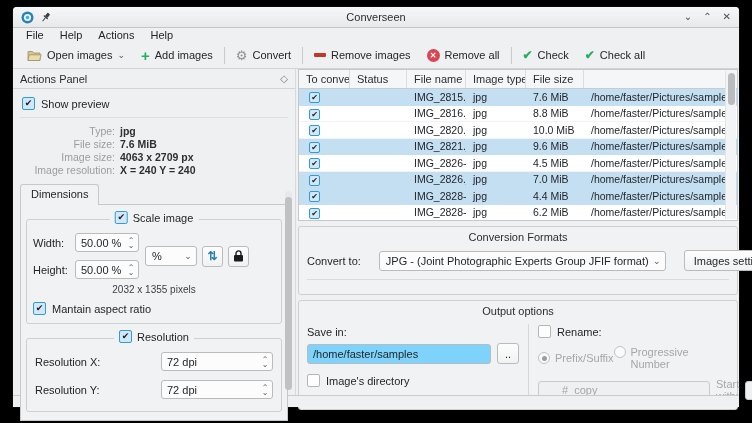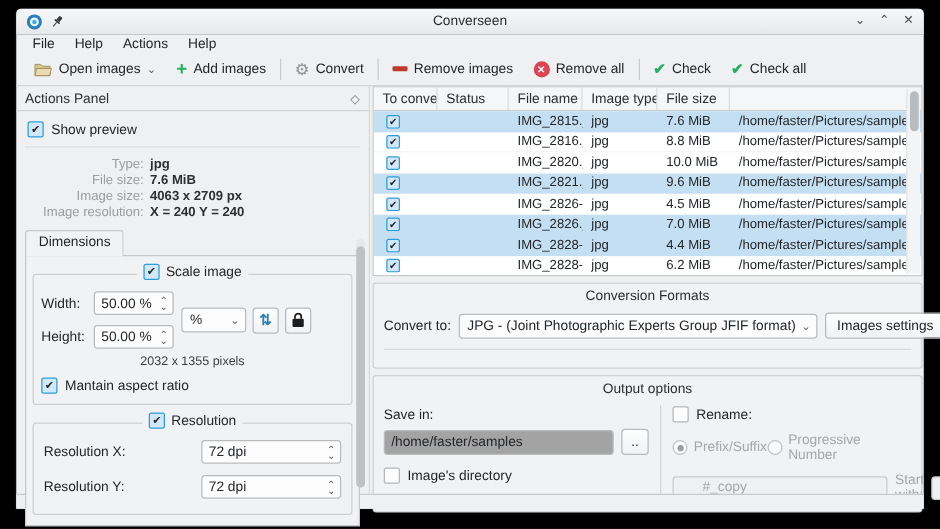--- a/index.html
+++ b/index.html
@@ -83,53 +83,53 @@
   .tr.sel { background:#c5dff2; border-bottom:1px solid #c5dff2; }
   .td { font-size:10.5px; padding-left:7px; overflow:hidden; white-space:nowrap; }
   .c0 { width:51px; flex:0 0 auto; } .c1 { width:57px; flex:0 0 auto; } .c2 { width:59px; flex:0 0 auto; }
   .c3 { width:60px; flex:0 0 auto; } .c4 { width:58px; flex:0 0 auto; } .c5 { flex:1; min-width:0; }
   .tvscroll { position:absolute; right:1px; top:1px; bottom:1px; width:11px; background:#f3f4f5; border-left:1px solid #e2e3e5; }
   .tvscroll .thumb { position:absolute; top:2px; left:2px; width:7px; height:32px; background:#b9bcbe; border-radius:4px; }
 
   
   .rgroup { border:1px solid #cdcfd1; border-radius:3px; background:#f1f2f3; margin-top:5px; padding:3px 6px 7px; }
   .rgroup-title { text-align:center; font-size:11px; color:#2b2e30; margin:1px 0 7px; }
-  .convert-row { display:flex; align-items:center; gap:6px; padding:0 2px; }
+  .convert-row { display:flex; align-items:center; gap:18px; padding:0 2px; }
   .convert-label { font-size:11px; flex:0 0 auto; }
   .rg-sep { border-top:1px solid #dadbdd; margin:8px 2px 7px; }
   .replace-row { display:flex; align-items:center; justify-content:flex-end; gap:8px; padding:0 2px; font-size:11px; }
 
   
   .out-cols { display:flex; padding:0 2px; }
   .out-left { width:212px; flex:0 0 auto; }
   .out-div { width:1px; background:#d5d7d8; margin:0 9px; }
   .out-right { flex:1; min-width:0; }
   .save-label { font-size:11px; margin:2px 0 5px; }
   .save-row { display:flex; align-items:center; gap:6px; }
   .dir-row { display:flex; align-items:center; gap:6px; margin-top:10px; font-size:11px; }
   .rename-row { display:flex; align-items:center; gap:6px; font-size:11px; margin-top:1px; }
   .radio-row { display:flex; align-items:center; justify-content:space-between; margin-top:8px; padding-right:4px; font-size:11px; }
-  .radio-opt { display:flex; align-items:center; gap:5px; }
+  .radio-opt { display:flex; align-items:flex-start; gap:5px; }
   .pattern-row { display:flex; align-items:center; gap:6px; margin-top:8px; font-size:11px; }
   .dis { color:#a4a7a9; }
 
   
   .cb { width:13px; height:13px; border:1px solid #b4b6b8; border-radius:2px; background:#fdfdfd;
         display:inline-flex; align-items:center; justify-content:center; flex:0 0 auto; }
   .cb .tick { visibility:hidden; font-size:9px; color:#1d2022; line-height:9px; }
   .cb.checked { border-color:#2f9bd8; background:#d2e8f8; }
   .cb.checked .tick { visibility:visible; }
   .cb.small { width:11px; height:11px; margin-left:3px; }
   .cb.small .tick { font-size:8px; }
   .radio { width:12px; height:12px; border:1px solid #c0c2c4; border-radius:50%; background:#fbfbfc;
            display:inline-flex; align-items:center; justify-content:center; flex:0 0 auto; }
   .radio .dot { width:5px; height:5px; border-radius:50%; background:#9b9ea0; visibility:hidden; }
   .radio.on .dot { visibility:visible; }
 
-  .field { border:1px solid #b9bbbd; border-radius:3px; background:#a3a3a3; height:20px; font-size:11px;
+  .field { border:1px solid #b9bbbd; border-radius:3px; background:#7dd3fc; height:20px; font-size:11px;
            padding:0 5px; color:#232629; font-family:"Liberation Sans",sans-serif; }
   .field[readonly] { outline:none; }
   .field.dis-field { background:#eef0f1; border-color:#c9cbcc; color:#a4a7a9; }
 
   .spin { display:flex; border:1px solid #b9bbbd; border-radius:3px; background:#fcfcfd; height:19px; align-items:center; }
   .spin .val { flex:1; padding-left:5px; font-size:11px; white-space:nowrap; }
   .spin .arrows { width:14px; display:flex; flex-direction:column; align-items:center; justify-content:center; }
   .spin .arrows span { font-size:8px; line-height:5px; color:#55585a; }
   .spin.dis-field { background:#eef0f1; border-color:#c9cbcc; }
   .spin.dis-field .val, .spin.dis-field .arrows span { color:#a4a7a9; }

